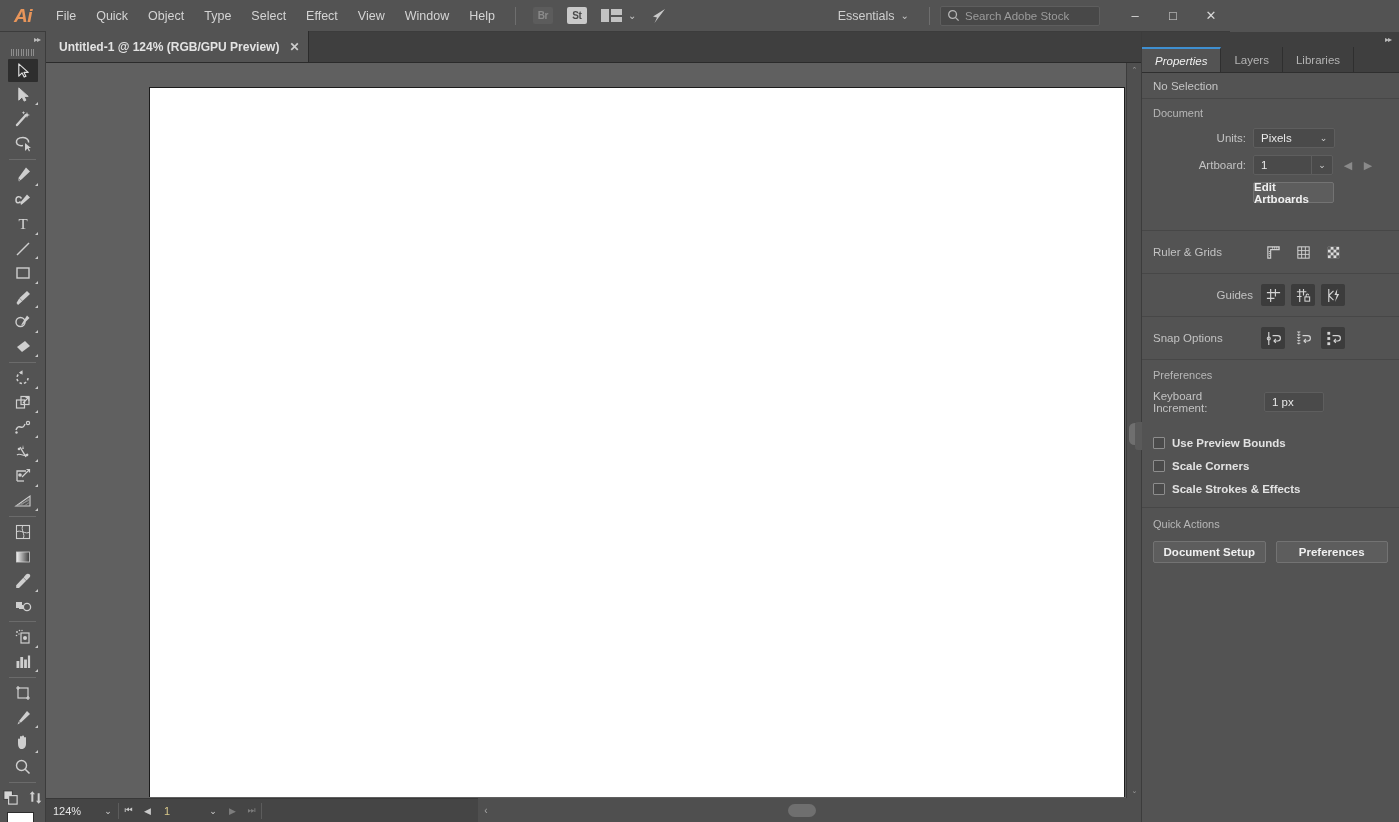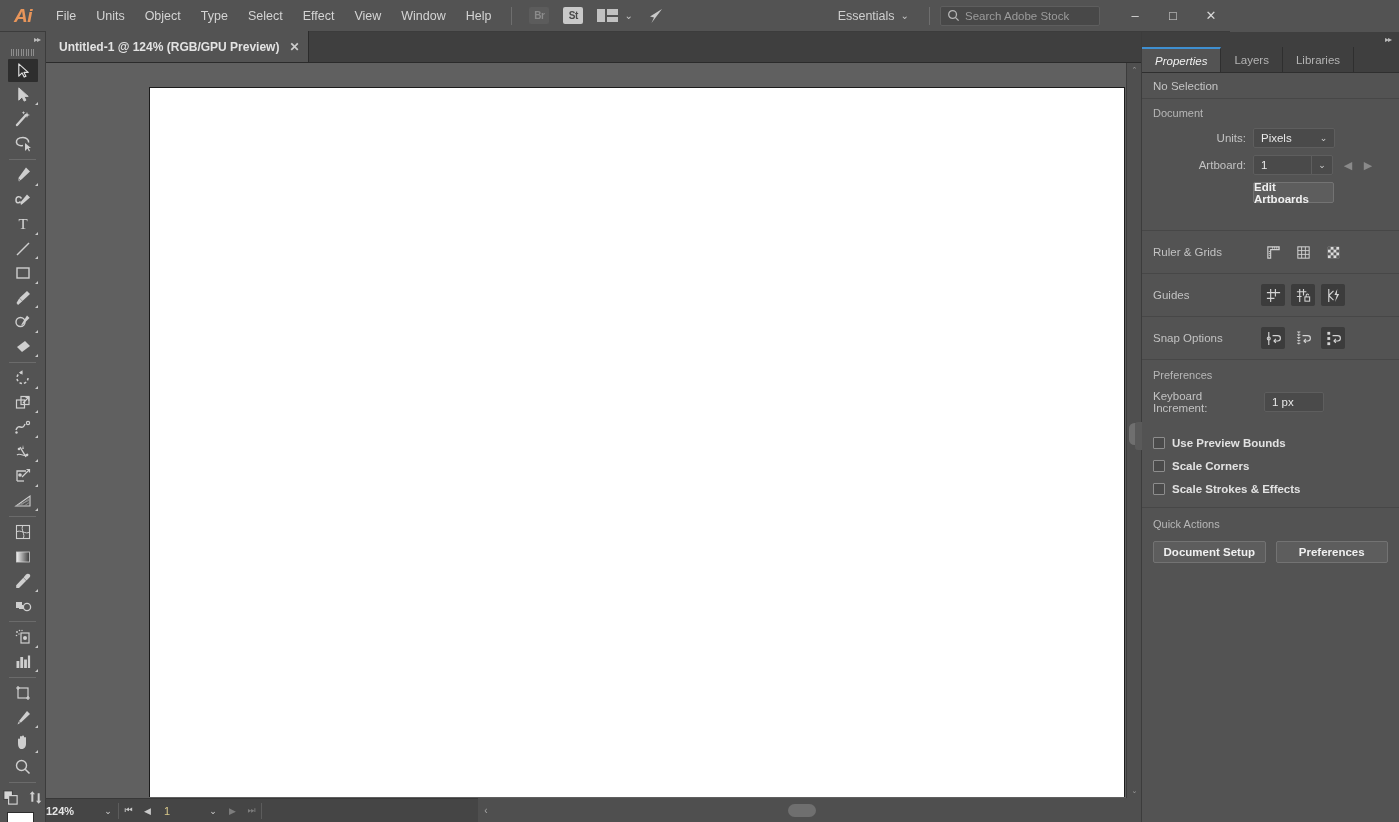--- a/index.html
+++ b/index.html
@@ -134,21 +134,21 @@
   }
 
   
   .statusbar {
     position: absolute; left: 46px; top: 798px; width: 1095px; height: 24px;
     background: #454545; display: flex; align-items: center;
     border-top: 1px solid #383838;
   }
   .zoom-field {
     width: 52px; height: 19px; background: #454545; color: #e5e5e5; font-size: 11px;
-    display: flex; align-items: center;  font-weight: bold;
+    display: flex; align-items: center; padding-left: 7px;
   }
   .mini-chev {
     width: 20px; height: 19px; display: flex; align-items: center; justify-content: center;
     color: #d0d0d0; font-size: 9px;
   }
   .sb-sep { width: 1px; height: 16px; background: #5c5c5c; }
   .nav-btn {
     width: 19px; height: 19px; display: flex; align-items: center; justify-content: center;
     color: #cacaca; font-size: 9px;
   }
@@ -255,21 +255,21 @@
 </style>
 </head>
 <body>
 
 <div class="app">
 
   <div class="menubar">
     <div class="ai-logo">Ai</div>
 
     <div class="menu-item">File</div>
-    <div class="menu-item">Units</div>
+    <div class="menu-item">Quick</div>
     <div class="menu-item">Object</div>
     <div class="menu-item">Type</div>
     <div class="menu-item">Select</div>
     <div class="menu-item">Effect</div>
     <div class="menu-item">View</div>
     <div class="menu-item">Window</div>
     <div class="menu-item">Help</div>
 
     <div class="mb-sep"></div>
 
@@ -682,21 +682,21 @@
               <rect x="6" y="12" width="3" height="3"></rect>
                 <rect x="12" y="12" width="3" height="3"></rect>
             </g>
           </svg>
         </div>
       </div>
     </div>
 
     <div class="sec" style="padding-top:10px;padding-bottom:10px">
       <div class="icon-row">
-        <div class="lbl" style="text-align:left;width:100px">Guides</div>
+        <div class="lbl" style="text-align:right;width:100px">Guides</div>
         <div class="ibtn on">
           <svg width="17" height="17" viewBox="0 0 18 18">
             <path d="M2 6 L16 6 M2 12 L10 12 M6 2 L6 16 M11 2 L11 10" stroke="#d4d4d4" stroke-width="1.2"></path>
           </svg>
         </div>
         <div class="ibtn on">
           <svg width="17" height="17" viewBox="0 0 18 18">
             <path d="M2 5 L12 5 M5 2 L5 16 M9 2 L9 9 M2 10 L7 10" stroke="#d4d4d4" stroke-width="1.2"></path>
             <rect x="10.5" y="10.5" width="5" height="4.5" fill="none" stroke="#d4d4d4" stroke-width="1.1"></rect>
             <path d="M11.8 10.5 L11.8 8.8 a1.3 1.3 0 0 1 2.6 0" fill="none" stroke="#d4d4d4" stroke-width="1.1"></path>

